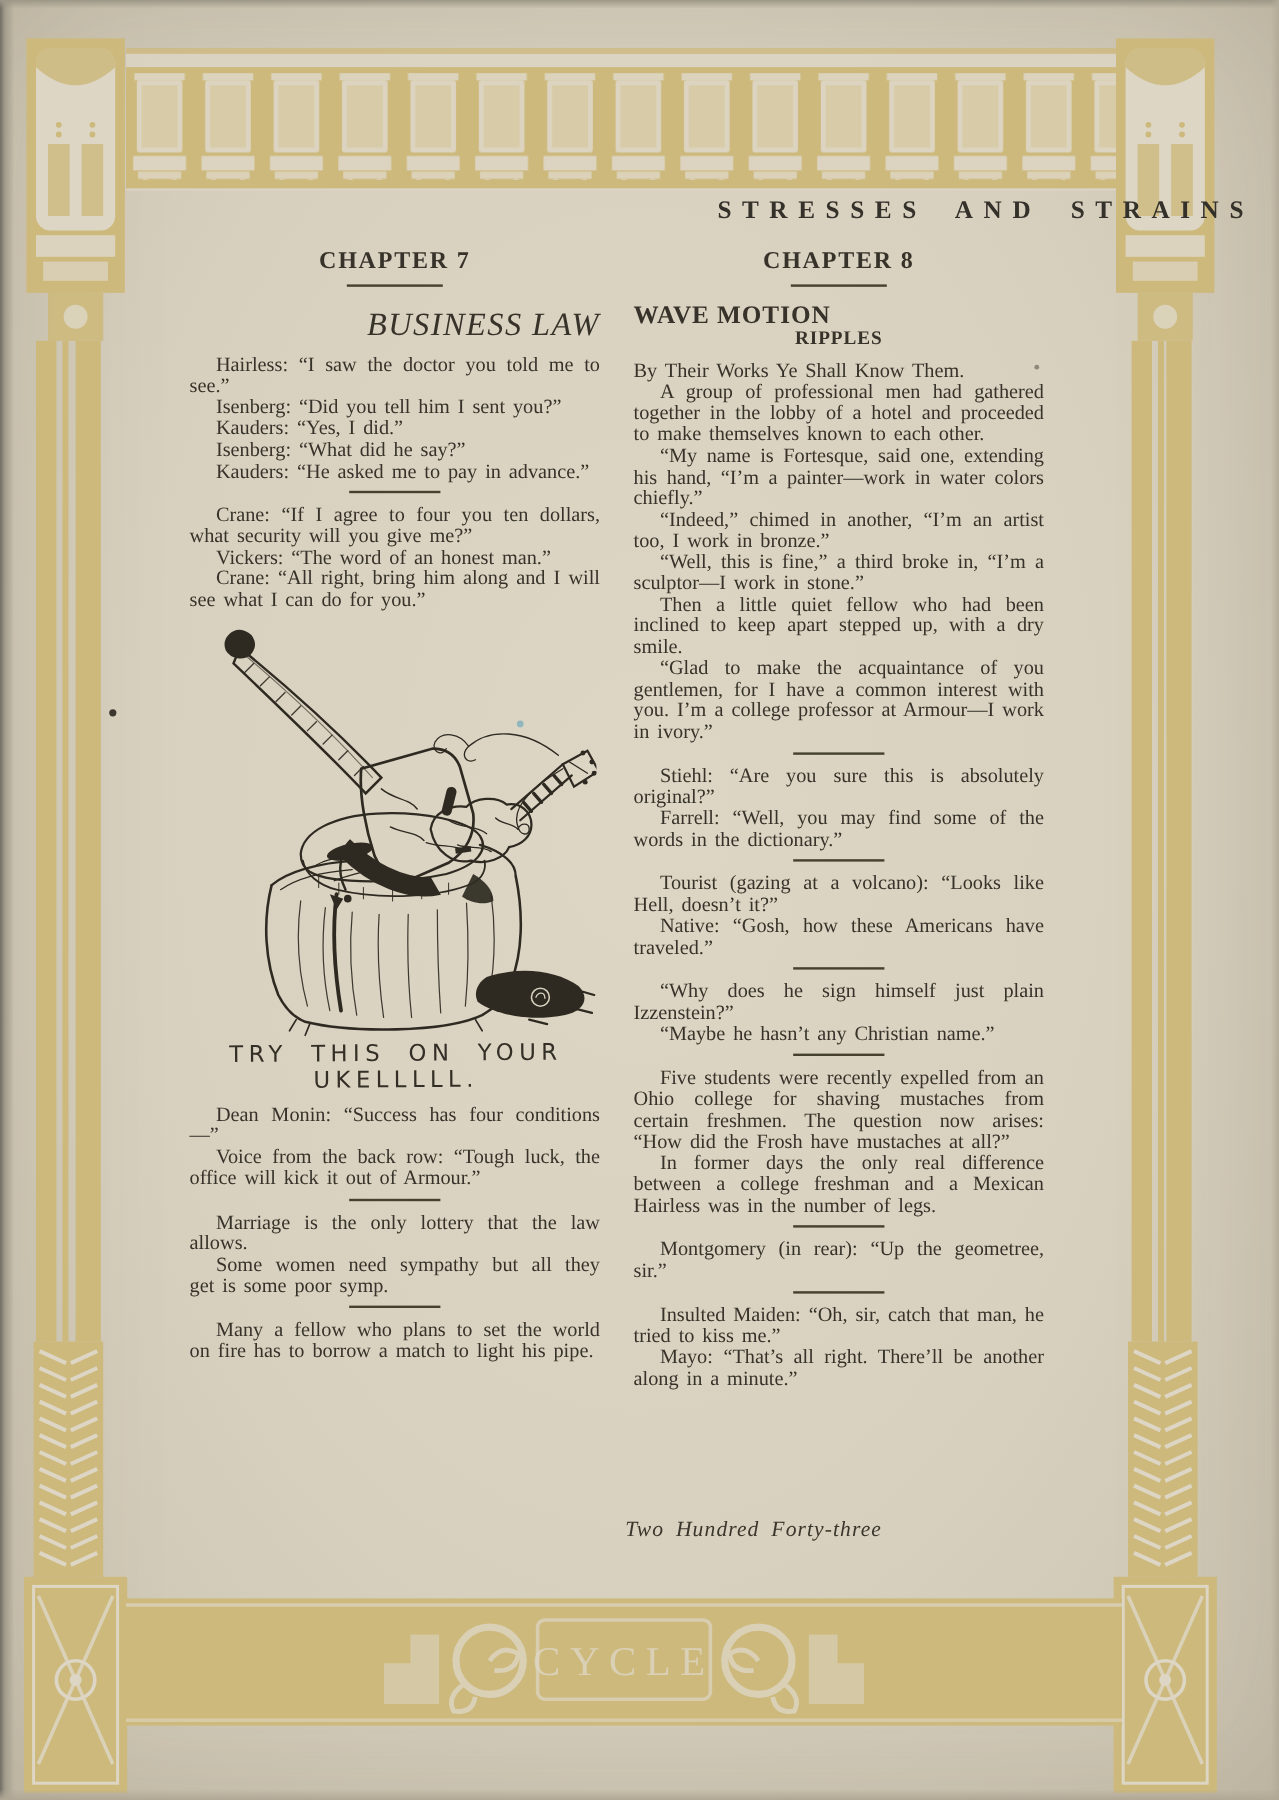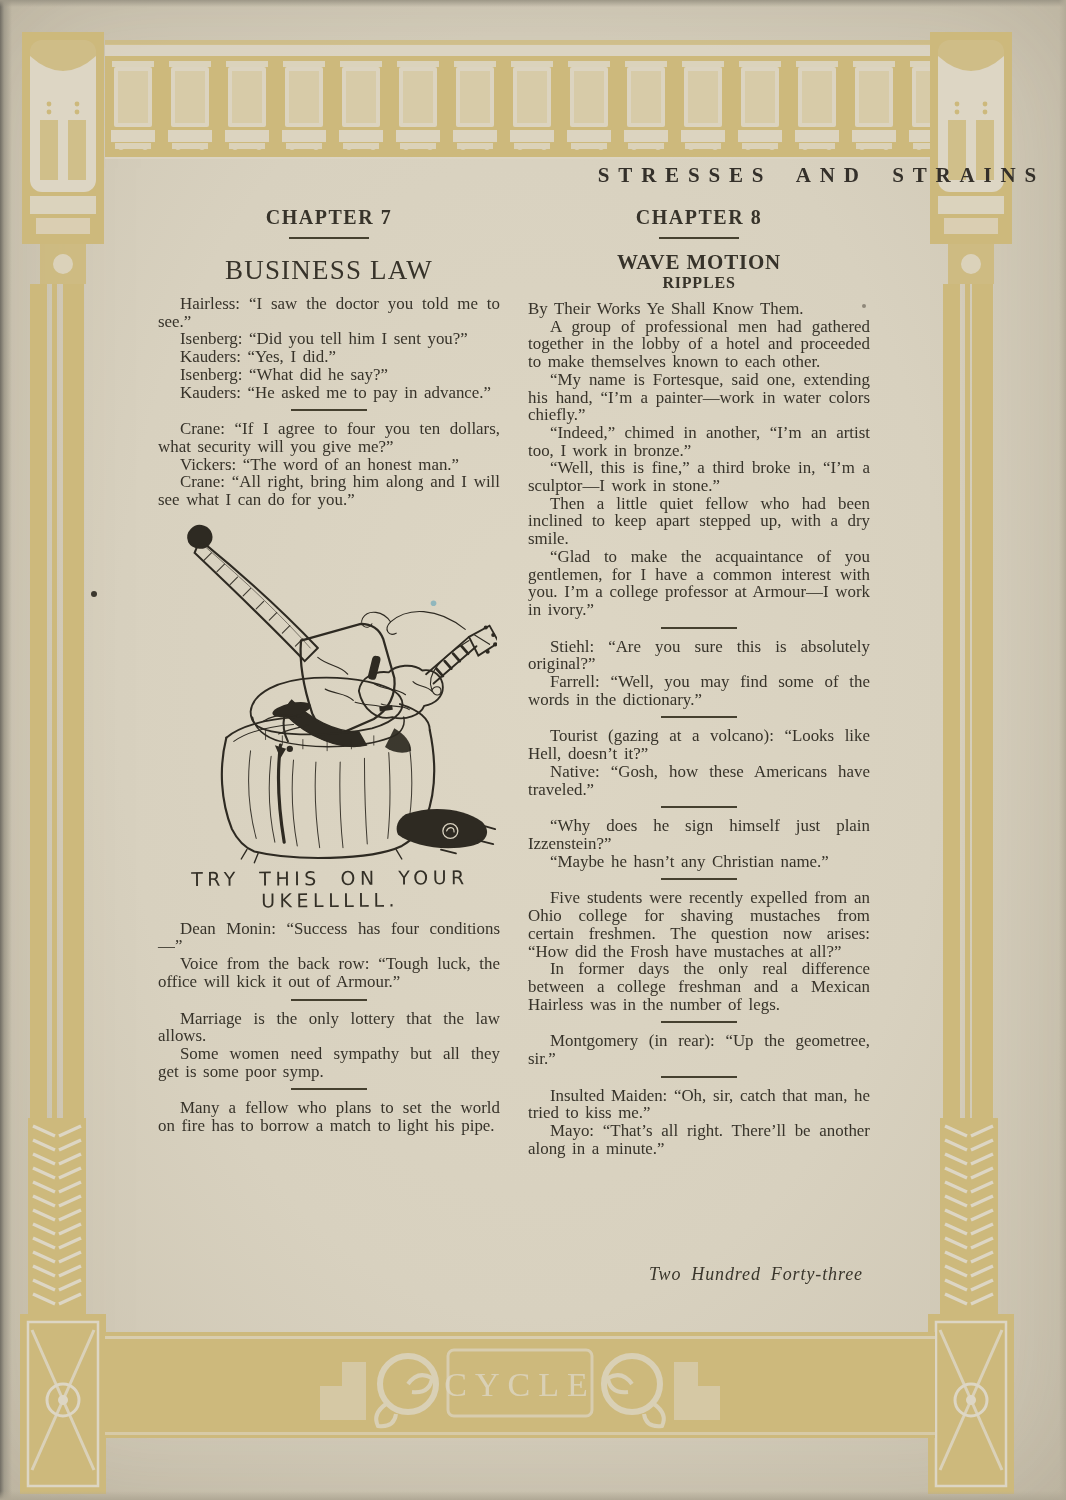--- a/index.html
+++ b/index.html
@@ -20,34 +20,34 @@
   .frame{position:absolute;left:0;top:0;}
   .running-head{
     position:absolute;top:163px;left:21px;width:1024px;text-align:right;
     font-size:21px;font-weight:700;letter-spacing:.42em;word-spacing:.5em;color:#34302a;
   }
   .col{position:absolute;top:202px;width:342px;}
   .col-left{left:158px;}
   .col-right{left:528px;}
   .chapter{margin:4px 0 0;text-align:center;font-size:20px;font-weight:700;letter-spacing:1.5px;}
   .h-rule{width:80px;border:0;border-top:2px solid #45402f;margin:8px auto 12px;}
-  .section-title{margin:16px 0 9px;text-align:center;font-size:27px;font-weight:400;letter-spacing:1.2px;}
-  .section-title-2l{margin:0;text-align:center;font-size:21px;font-weight:700;letter-spacing:.8px;line-height:23px;}
+  .section-title{margin:16px 0 9px;text-align:right;font-size:27px;font-weight:400;letter-spacing:1.2px;font-style:italic;}
+  .section-title-2l{margin:0;text-align:left;font-size:21px;font-weight:700;letter-spacing:.8px;line-height:23px;}
   .section-sub{margin:0 0 8px;text-align:center;font-size:16px;font-weight:700;letter-spacing:.8px;}
   .para{margin:0;text-indent:1.3em;text-align:justify;font-size:16.9px;line-height:17.7px;word-spacing:.14em;}
   .flush{text-indent:0;}
   .sep{width:76px;border:0;border-top:2px solid #45402f;margin:8px auto 9px;}
   figure{margin:8px 0 2px;text-align:center;}
   figure svg{display:block;margin:0 auto;}
   .fig-caption{
     font-family:"DejaVu Sans","Liberation Sans",sans-serif;
     font-size:19px;letter-spacing:4.5px;word-spacing:9px;color:#332f26;
     margin:2px 0 9px 2px;transform:rotate(-.4deg);
   }
-  .folio{position:absolute;left:521px;top:1264px;width:342px;text-align:right;
+  .folio{position:absolute;left:521px;top:1264px;width:342px;text-align:left;
     font-style:italic;font-size:18px;letter-spacing:.05em;word-spacing:.25em;color:#3a362c;}
   .speck{position:absolute;border-radius:50%;}
   .s1{left:91px;top:591px;width:6px;height:6px;background:#3c382f;}
   .s2{left:862px;top:304px;width:4px;height:4px;background:#8f887a;}
 </style>
 </head>
 <body>
 
 <div class="page">
 

